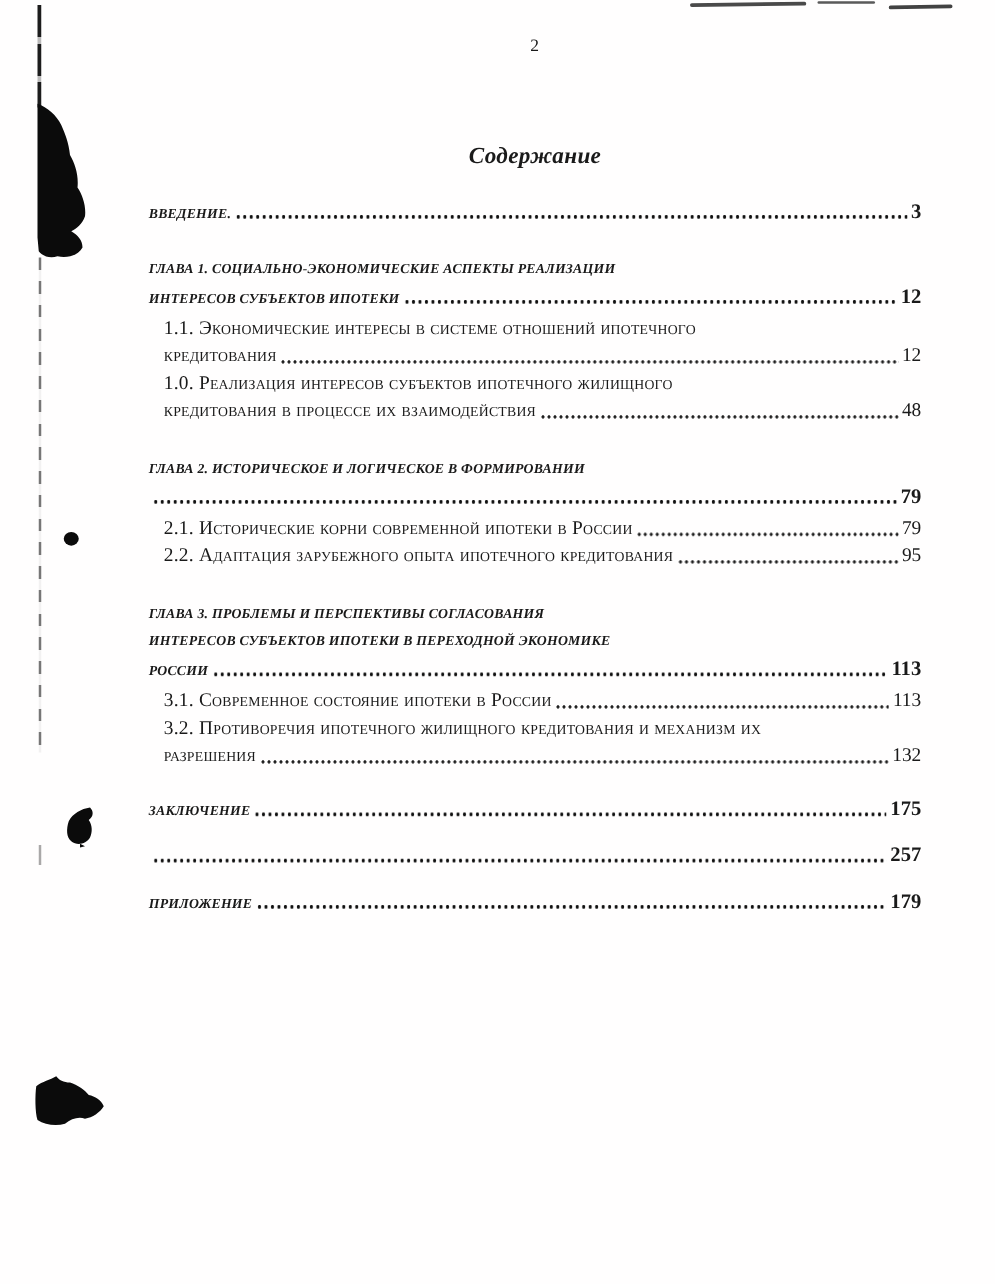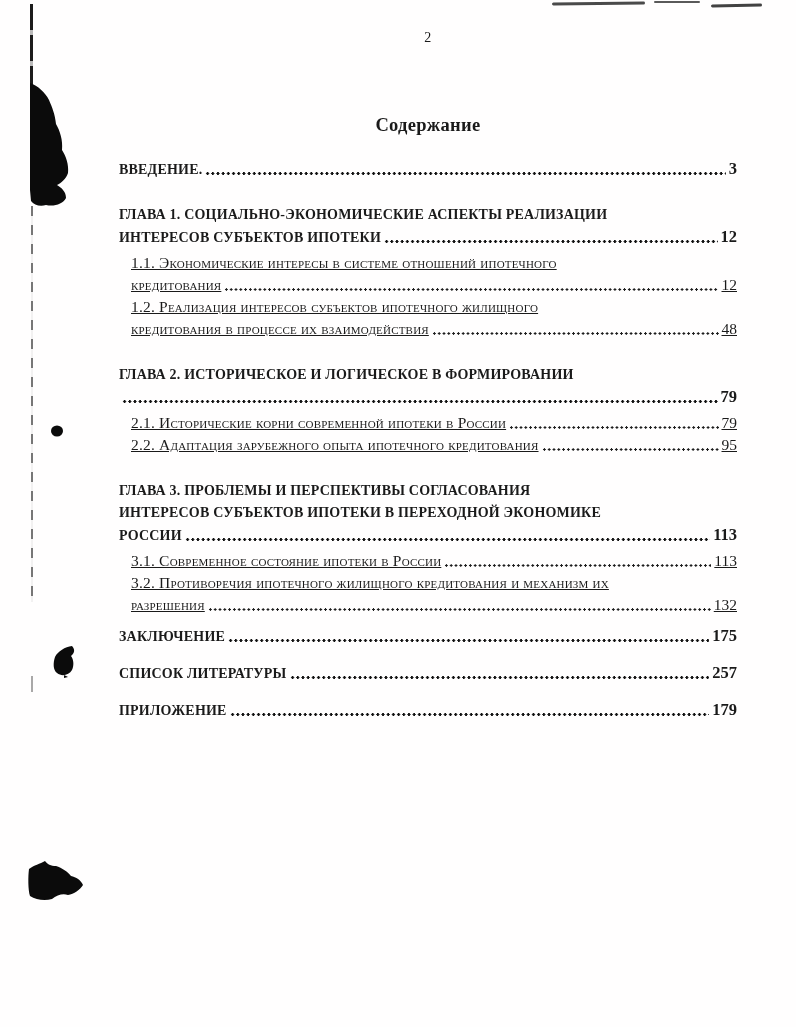--- a/index.html
+++ b/index.html
@@ -32,39 +32,39 @@
   .blot-svg{left:0;top:0;width:796px;height:1027px;}
   
   .content{
     position:absolute;left:119px;top:30px;width:618px;
   }
   .page-number-top{
     text-align:center;font-size:14px;letter-spacing:.5px;
   }
   .doc-title{
     position:absolute;left:0;top:85px;width:100%;
-    text-align:center;font-size:18.5px;font-weight:700;letter-spacing:.3px;
+    text-align:center;font-size:18.5px;font-weight:700;letter-spacing:.3px;font-style:italic;
   }
   .toc{
     position:absolute;left:0;top:128px;width:100%;
   }
   .toc-entry{margin:0;}
   .toc-line{
     display:flex;align-items:baseline;
     height:22px;line-height:22px;
     white-space:nowrap;
   }
   .toc-entry.chapter{margin-top:24px;}
   .toc-entry:first-child{margin-top:0;}
   .toc-entry.chapter + .toc-entry.section{margin-top:4px;}
-  .toc-entry.section{padding-left:12px;text-decoration:underline;}
-  .toc-entry:nth-last-child(3){margin-top:9px;text-align:right;}
+  .toc-entry.section{padding-left:12px;}
+  .toc-entry:nth-last-child(3){margin-top:20px;text-align:right;}
   .toc-entry:nth-last-child(-n+2){margin-top:15px;}
   .chapter .toc-text{
-    font-weight:700;font-size:14px;letter-spacing:.2px;
+    font-weight:700;font-size:11px;letter-spacing:.2px;font-style:italic;
   }
   .section .toc-text{
     font-size:15.5px;font-variant:small-caps;letter-spacing:.2px;
   }
   .leader{flex:1 1 auto;position:relative;height:14px;align-self:flex-end;min-width:10px;}
   .leader::after{
     content:"";position:absolute;left:3px;right:3px;bottom:5px;height:3px;
     background-image:radial-gradient(circle,#1d1d1d 1.1px,rgba(0,0,0,0) 1.4px);
     background-size:4.8px 3px;background-repeat:repeat-x;background-position:0 50%;
   }
@@ -120,21 +120,21 @@
             <span class="toc-text">1.1. Экономические интересы в системе отношений ипотечного</span>
           </div>
           <div class="toc-line">
             <span class="toc-text">кредитования</span>
             <span class="leader"></span>
             <span class="toc-page">12</span>
           </div>
         </div>
         <div class="toc-entry section">
           <div class="toc-line">
-            <span class="toc-text">1.2. Реализация интересов субъектов ипотечного жилищного</span>
+            <span class="toc-text">1.0. Реализация интересов субъектов ипотечного жилищного</span>
           </div>
           <div class="toc-line">
             <span class="toc-text">кредитования в процессе их взаимодействия</span>
             <span class="leader"></span>
             <span class="toc-page">48</span>
           </div>
         </div>
         <div class="toc-entry chapter">
           <div class="toc-line">
             <span class="toc-text">ГЛАВА 2. ИСТОРИЧЕСКОЕ И ЛОГИЧЕСКОЕ В ФОРМИРОВАНИИ</span>
@@ -190,21 +190,20 @@
         </div>
         <div class="toc-entry chapter">
           <div class="toc-line">
             <span class="toc-text">ЗАКЛЮЧЕНИЕ</span>
             <span class="leader"></span>
             <span class="toc-page">175</span>
           </div>
         </div>
         <div class="toc-entry chapter">
           <div class="toc-line">
-            <span class="toc-text">СПИСОК ЛИТЕРАТУРЫ</span>
             <span class="leader"></span>
             <span class="toc-page">257</span>
           </div>
         </div>
         <div class="toc-entry chapter">
           <div class="toc-line">
             <span class="toc-text">ПРИЛОЖЕНИЕ</span>
             <span class="leader"></span>
             <span class="toc-page">179</span>
           </div>

